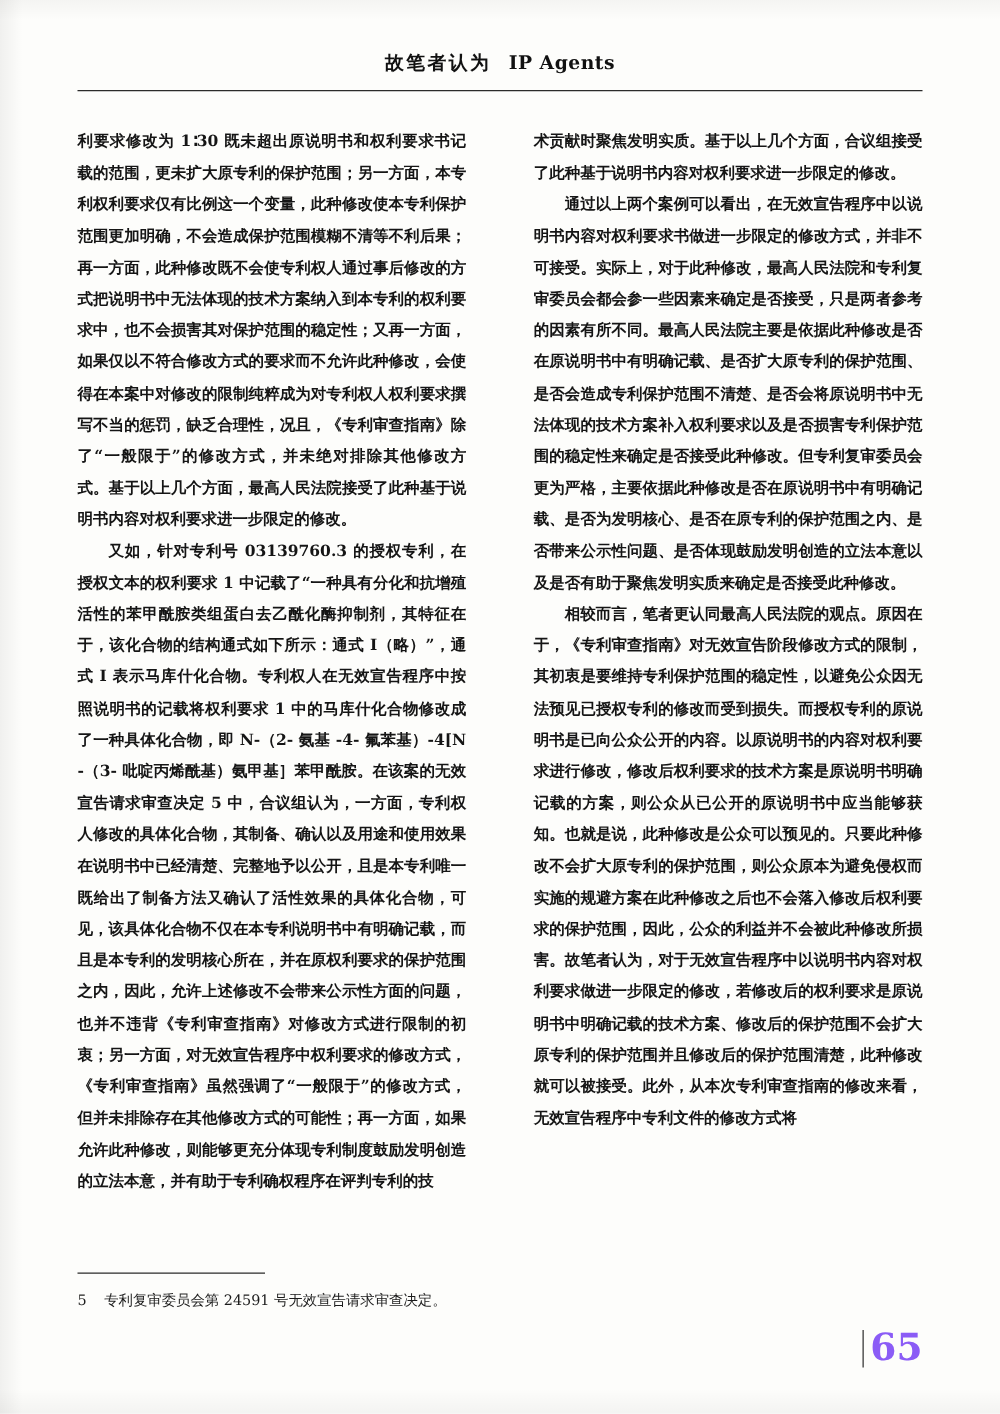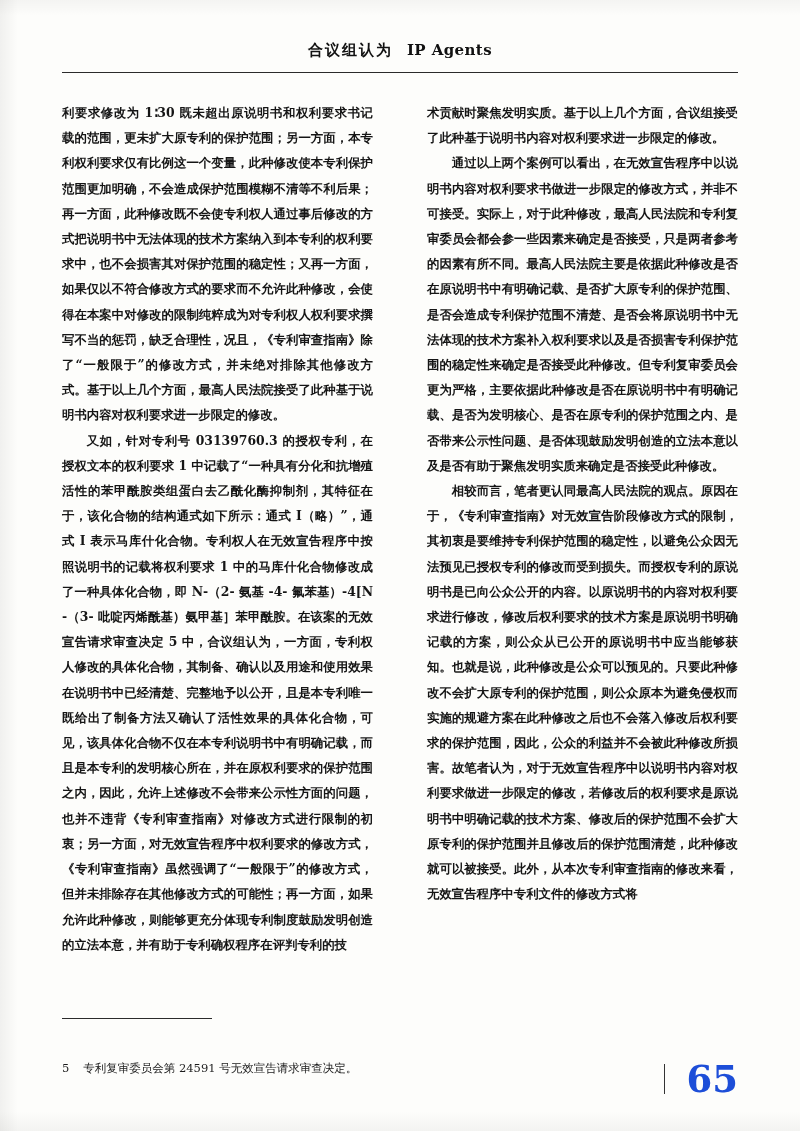--- a/index.html
+++ b/index.html
@@ -111,21 +111,20 @@
   }
   .footnote {
     position: absolute;
     left: 62px;
     top: 1030px;
     width: 400px;
     font-family: "DejaVu Serif", "Liberation Serif", serif;
     font-size: 11.5px;
     line-height: 20px;
     color: #1b1b1b;
-    margin-top: 28px;
   }
   .footnote .fn-num {
     margin-right: 14px;
   }
 
   
   .footer {
     position: absolute;
     right: 62px;
     top: 1064px;
@@ -148,36 +147,36 @@
   .footer-line2 {
     font-family: "DejaVu Serif", "Liberation Serif", serif;
     font-size: 9px;
     letter-spacing: 0.3px;
     color: #222;
     display: block;
     margin-top: 2px;
   }
   .page-number {
     font-family: "DejaVu Serif", "Liberation Serif", serif;
-    font-size: 37px;
+    font-size: 30px;
     font-weight: bold;
     line-height: 30px;
-    color: #1d4ed8;
+    color: #8b5cf6;
     border-left: 1.5px solid #333;
-    padding-left: 22px;
+    padding-left: 5px;
   }
 </style>
 </head>
 <body>
 
 <div class="page">
 
   <div class="header">
     <span class="header-title">
-      <span class="cn">合议组认为</span><span class="en">IP Agents</span>
+      <span class="cn">故笔者认为</span><span class="en">IP Agents</span>
     </span>
   </div>
   <div class="header-rule"></div>
 
   <div class="columns">
 
     <div class="col">
       <p class="para">利要求修改为 1∶30 既未超出原说明书和权利要求书记载的范围，更未扩大原专利的保护范围；另一方面，本专利权利要求仅有比例这一个变量，此种修改使本专利保护范围更加明确，不会造成保护范围模糊不清等不利后果；再一方面，此种修改既不会使专利权人通过事后修改的方式把说明书中无法体现的技术方案纳入到本专利的权利要求中，也不会损害其对保护范围的稳定性；又再一方面，如果仅以不符合修改方式的要求而不允许此种修改，会使得在本案中对修改的限制纯粹成为对专利权人权利要求撰写不当的惩罚，缺乏合理性，况且，《专利审查指南》除了“一般限于”的修改方式，并未绝对排除其他修改方式。基于以上几个方面，最高人民法院接受了此种基于说明书内容对权利要求进一步限定的修改。</p>
       <p class="para indent">又如，针对专利号 03139760.3 的授权专利，在授权文本的权利要求 1 中记载了“一种具有分化和抗增殖活性的苯甲酰胺类组蛋白去乙酰化酶抑制剂，其特征在于，该化合物的结构通式如下所示：通式 I（略）”，通式 I 表示马库什化合物。专利权人在无效宣告程序中按照说明书的记载将权利要求 1 中的马库什化合物修改成了一种具体化合物，即 N-（2- 氨基 -4- 氟苯基）-4[N-（3- 吡啶丙烯酰基）氨甲基］苯甲酰胺。在该案的无效宣告请求审查决定 5 中，合议组认为，一方面，专利权人修改的具体化合物，其制备、确认以及用途和使用效果在说明书中已经清楚、完整地予以公开，且是本专利唯一既给出了制备方法又确认了活性效果的具体化合物，可见，该具体化合物不仅在本专利说明书中有明确记载，而且是本专利的发明核心所在，并在原权利要求的保护范围之内，因此，允许上述修改不会带来公示性方面的问题，也并不违背《专利审查指南》对修改方式进行限制的初衷；另一方面，对无效宣告程序中权利要求的修改方式，《专利审查指南》虽然强调了“一般限于”的修改方式，但并未排除存在其他修改方式的可能性；再一方面，如果允许此种修改，则能够更充分体现专利制度鼓励发明创造的立法本意，并有助于专利确权程序在评判专利的技</p>
     </div>

